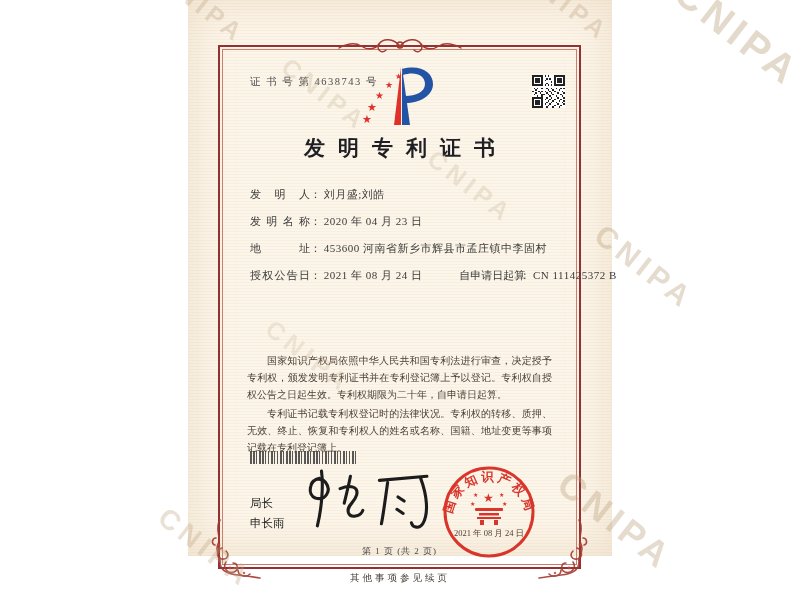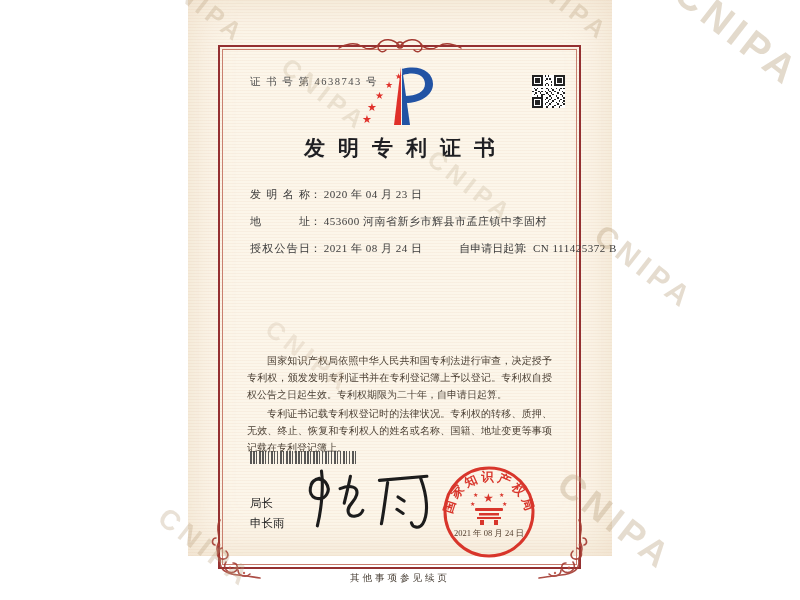--- a/index.html
+++ b/index.html
@@ -179,20 +179,24 @@
            M8,18h1v1h-1z M11,18h1v1h-1z M16,18h1v1h-1z M20,18h1v1h-1z
            M10,19h1v1h-1z M14,19h1v1h-1z M18,19h1v1h-1z
            M9,20h1v1h-1z M13,20h1v1h-1z M17,20h1v1h-1z"></path>
       </g>
     </svg>
 
     <div class="title">发明专利证书</div>
 
     <div class="fields">
       <div class="frow">
+        <span class="flabel">发明人</span><span class="fcolon">：</span>
+        <span class="fvalue">刘月盛;刘皓</span>
+      </div>
+      <div class="frow">
         <span class="flabel">发明名称</span><span class="fcolon">：</span>
         <span class="fvalue">2020 年 04 月 23 日</span>
       </div>
       <div class="frow">
         <span class="flabel">地址</span><span class="fcolon">：</span>
         <span class="fvalue">453600 河南省新乡市辉县市孟庄镇中李固村</span>
       </div>
       <div class="frow">
         <span><span class="flabel">授权公告日</span><span class="fcolon">：</span>
         <span class="fvalue">2021 年 08 月 24 日</span></span>
@@ -243,20 +247,21 @@
         <text x="61" y="42" font-size="6">★</text>
         <rect x="34" y="44" width="28" height="3" rx="1"></rect>
         <rect x="38" y="49" width="20" height="2.5"></rect>
         <rect x="36" y="53" width="24" height="2"></rect>
         <rect x="39" y="56" width="4" height="5"></rect>
         <rect x="53" y="56" width="4" height="5"></rect>
       </g>
       <text x="48" y="72" text-anchor="middle" font-size="8.5" fill="#45301f">2021 年 08 月 24 日</text>
     </svg>
 
+    <div class="page-info">第 1 页 (共 2 页)</div>
   </div>
 
   <div class="footer-note">其他事项参见续页</div>
 </div>
 
 <span class="wm wm1">CNIPA</span>
 <span class="wm wm2">CNIPA</span>
 <span class="wm wm3">CNIPA</span>
 <span class="wm wm4">CNIPA</span>
 <span class="wm wm5">CNIPA</span>

